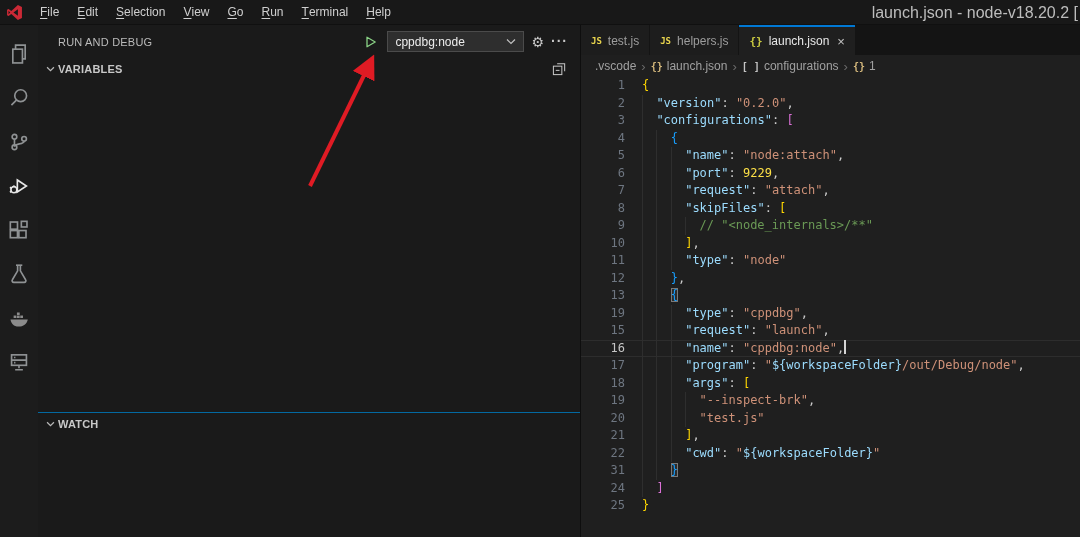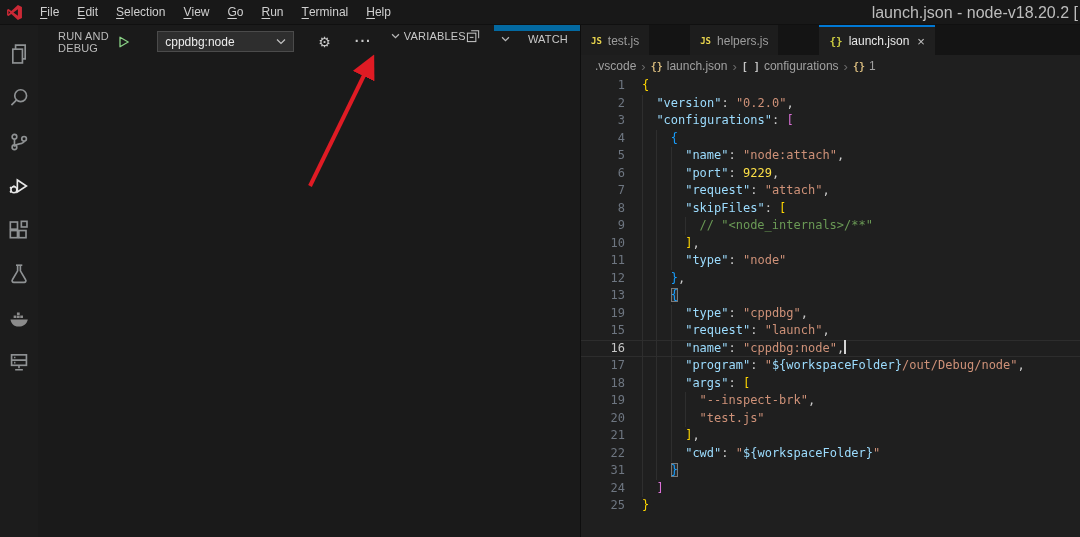--- a/index.html
+++ b/index.html
@@ -26,50 +26,50 @@
     position:absolute; right:2px; top:0; height:25px; display:flex; align-items:center;
     font-size:16px; color:#bdbdbd; white-space:nowrap;
   }
   
   .main{ display:flex; height:512px; }
   .activitybar{ width:38px; background:#1c1c1c; display:flex; flex-direction:column; align-items:center; padding-top:7px; }
   .ab-item{ width:38px; height:44px; display:flex; align-items:center; justify-content:center; color:#8f9294; cursor:pointer; }
   .ab-item.active{ color:#e7e7e7; }
   .ab-item svg{ width:22px; height:22px; }
   
-  .sidebar{ width:543px; background:#1a1a1a; display:flex; flex-direction:row; border-right:1px solid #0e0e0e; }
+  .sidebar{ width:543px; background:#1a1a1a; display:flex; flex-direction:column; border-right:1px solid #0e0e0e; }
   .side-header{ height:33px; display:flex; align-items:center; padding:0 12px 0 20px; }
   .side-title{ font-size:11px; color:#bbbbbb; letter-spacing:.2px; flex:1; }
-  .debug-toolbar{ display:flex; align-items:center; gap:24px; }
+  .debug-toolbar{ display:flex; align-items:center; gap:7px; }
   .play-btn{ width:18px; height:18px; cursor:pointer; display:flex; align-items:center; }
   .play-btn svg{ width:16px; height:16px; }
   .config-select{
     width:137px; height:21px; background:#2e2e2e; border:1px solid #4b4b4b;
     display:flex; align-items:center; padding:0 7px; cursor:pointer;
   }
   .config-select .val{ flex:1; font-size:12px; color:#ececec; white-space:nowrap; overflow:hidden; }
   .chev{ width:10px; height:7px; color:#c2c2c2; }
   .chev svg{ width:10px; height:7px; display:block; }
   .gear-btn{ font-size:14px; color:#c8c8c8; cursor:pointer; line-height:1; }
   .dots-btn{ font-size:14px; font-weight:bold; color:#c8c8c8; cursor:pointer; letter-spacing:1px; line-height:0.6; }
   .section-header{
     height:22px; display:flex; align-items:center; padding:0 12px 0 4px;
-    font-size:11px; font-weight:normal; color:#c8c8c8; cursor:pointer;
+    font-size:11px; font-weight:bold; color:#c8c8c8; cursor:pointer;
   }
   .section-header .chevron{ width:16px; height:16px; display:flex; align-items:center; justify-content:center; color:#b9b9b9; }
   .section-header .chevron svg{ width:9px; height:6px; }
   .section-header .sec-label{ flex:1; letter-spacing:.2px; }
   .collapse-btn{ width:16px; height:16px; color:#c5c5c5; cursor:pointer; }
   .collapse-btn svg{ width:15px; height:15px; }
   .variables-body{ flex:1; }
-  .watch-header{ border-top:6px solid #0369a1;gap:14px; }
+  .watch-header{ border-top:1px solid #0369a1; }
   .watch-body{ height:103px; }
   
   .editor-col{ flex:1; display:flex; flex-direction:column; background:#1f1f1f; min-width:0; }
-  .tabbar{ height:30px; background:#141414; display:flex;gap:40px; }
+  .tabbar{ height:30px; background:#141414; display:flex; }
   .tab{
     height:30px; display:flex; align-items:center; padding:0 10px;
     background:#1d1d1d; margin-right:1px; font-size:12px; color:#9d9d9d; cursor:pointer;
     border-top:1px solid transparent; white-space:nowrap;
   }
   .tab.active{ background:#1f1f1f; color:#e8e8e8; border-top:2px solid #0078d4; }
   .tab-icon{ margin-right:6px; font-family:"DejaVu Sans Mono", monospace; font-weight:bold; }
   .tab-icon.js{ font-size:9px; color:#e8d44d; }
   .tab-icon.json{ font-size:11px; color:#cbcb41; }
   .tab-close{ margin-left:8px; font-size:13px; color:#c5c5c5; cursor:pointer; }

